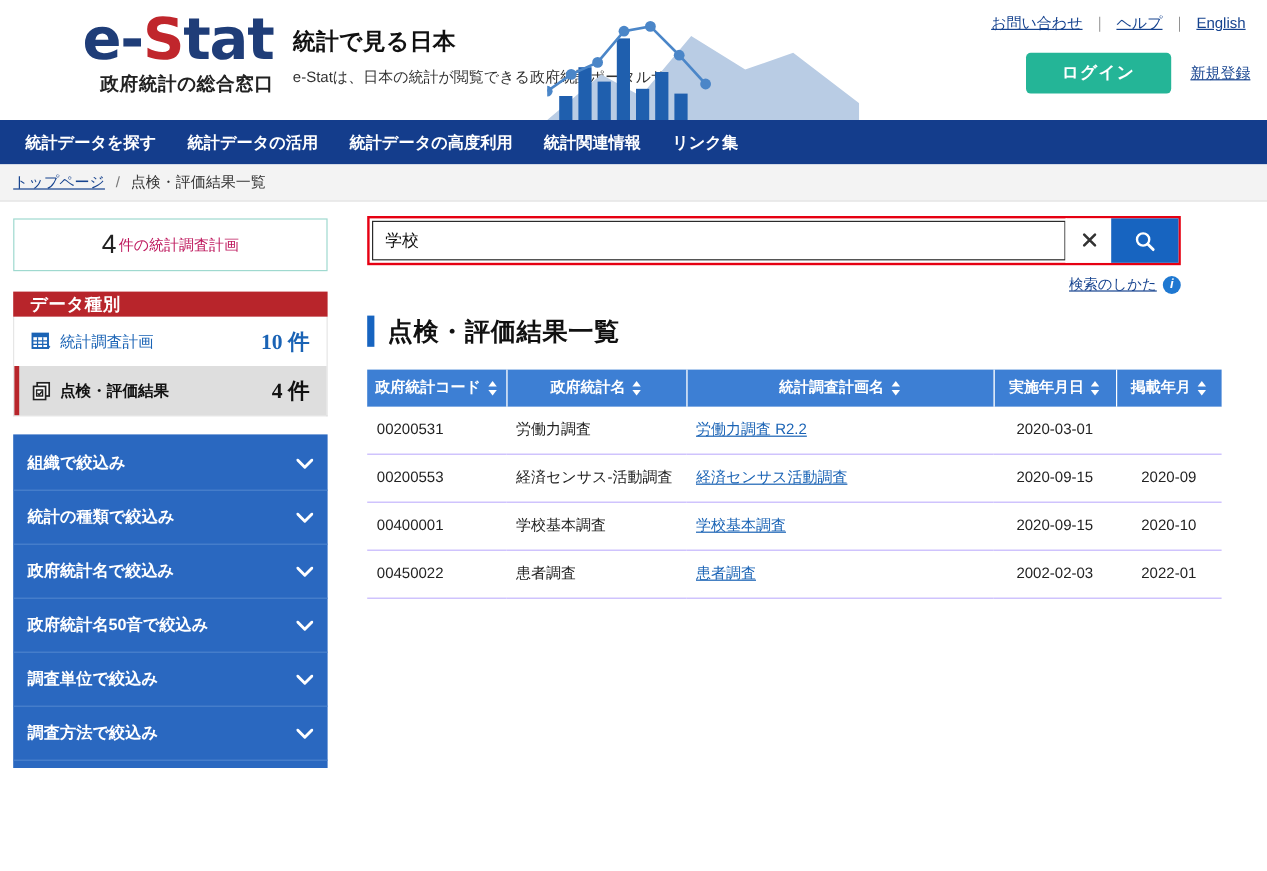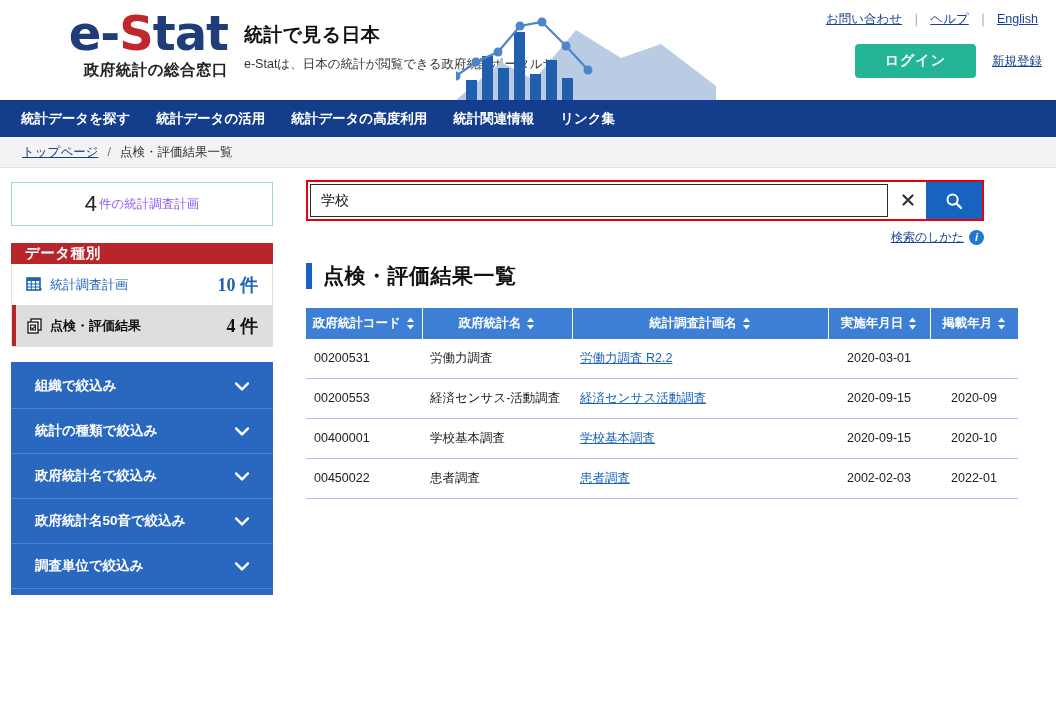--- a/index.html
+++ b/index.html
@@ -127,21 +127,21 @@
     cursor: pointer;
     white-space: nowrap;
   }
 
   
   .breadcrumb {
     height: 31px;
     background: #f3f3f3;
     display: flex;
     align-items: center;
-    padding-left: 22px;
+    padding-left: 11px;
     font-size: 12.5px;
     color: #333;
     border-bottom: 1px solid #e3e3e3;
   }
   .breadcrumb a { color: #16438f; text-decoration: underline; }
   .breadcrumb .bc-sep { margin: 0 9px; color: #777; }
 
   
   .body-wrap { display: flex; align-items: flex-start; }
 
@@ -160,21 +160,21 @@
     align-items: center;
     justify-content: center;
     margin-bottom: 17px;
   }
   .count-num {
     font-size: 22px;
     color: #222;
     font-weight: 400;
     margin-right: 2px;
   }
-  .count-label { font-size: 12.5px; color: #8b5cf6; }
+  .count-label { font-size: 12.5px; color: #be185d; }
 
   .panel-head {
     background: #b8252b;
     color: #ffffff;
     font-size: 14.5px;
     font-weight: 700;
     padding: 1px 14px;
     letter-spacing: 0.5px;
   }
   .type-list { border: 1px solid #e0e0e0; border-top: none; }
@@ -201,21 +201,21 @@
   .filters {
     background: #2a68c0;
     margin-top: 15px;
     padding: 2px 0 6px 0;
   }
   .filter-item {
     display: flex;
     align-items: center;
     justify-content: space-between;
     height: 45px;
-    padding: 0 24px;
+    padding: 0 12px;
     color: #ffffff;
     font-size: 13.5px;
     font-weight: 700;
     border-bottom: 1px solid #4d83cd;
     cursor: pointer;
   }
   .filter-item:first-child { border-top: none; }
   .chev {
     width: 14px; height: 9px;
     flex: 0 0 14px;
@@ -474,20 +474,26 @@
             </svg>
         </div>
         <div class="filter-item">
           <span>政府統計名50音で絞込み</span>
           <svg class="chev" viewBox="0 0 14 9">
               <path d="M1 1.4 L7 7.4 L13 1.4" fill="none" stroke="#ffffff" stroke-width="2.4" stroke-linecap="round" stroke-linejoin="round"></path>
             </svg>
         </div>
         <div class="filter-item">
           <span>調査単位で絞込み</span>
+          <svg class="chev" viewBox="0 0 14 9">
+              <path d="M1 1.4 L7 7.4 L13 1.4" fill="none" stroke="#ffffff" stroke-width="2.4" stroke-linecap="round" stroke-linejoin="round"></path>
+            </svg>
+        </div>
+        <div class="filter-item">
+          <span>調査方法で絞込み</span>
           <svg class="chev" viewBox="0 0 14 9">
               <path d="M1 1.4 L7 7.4 L13 1.4" fill="none" stroke="#ffffff" stroke-width="2.4" stroke-linecap="round" stroke-linejoin="round"></path>
             </svg>
         </div>
       </div>
     </div>
 
     <div class="main">
 
       <div class="search-row">

